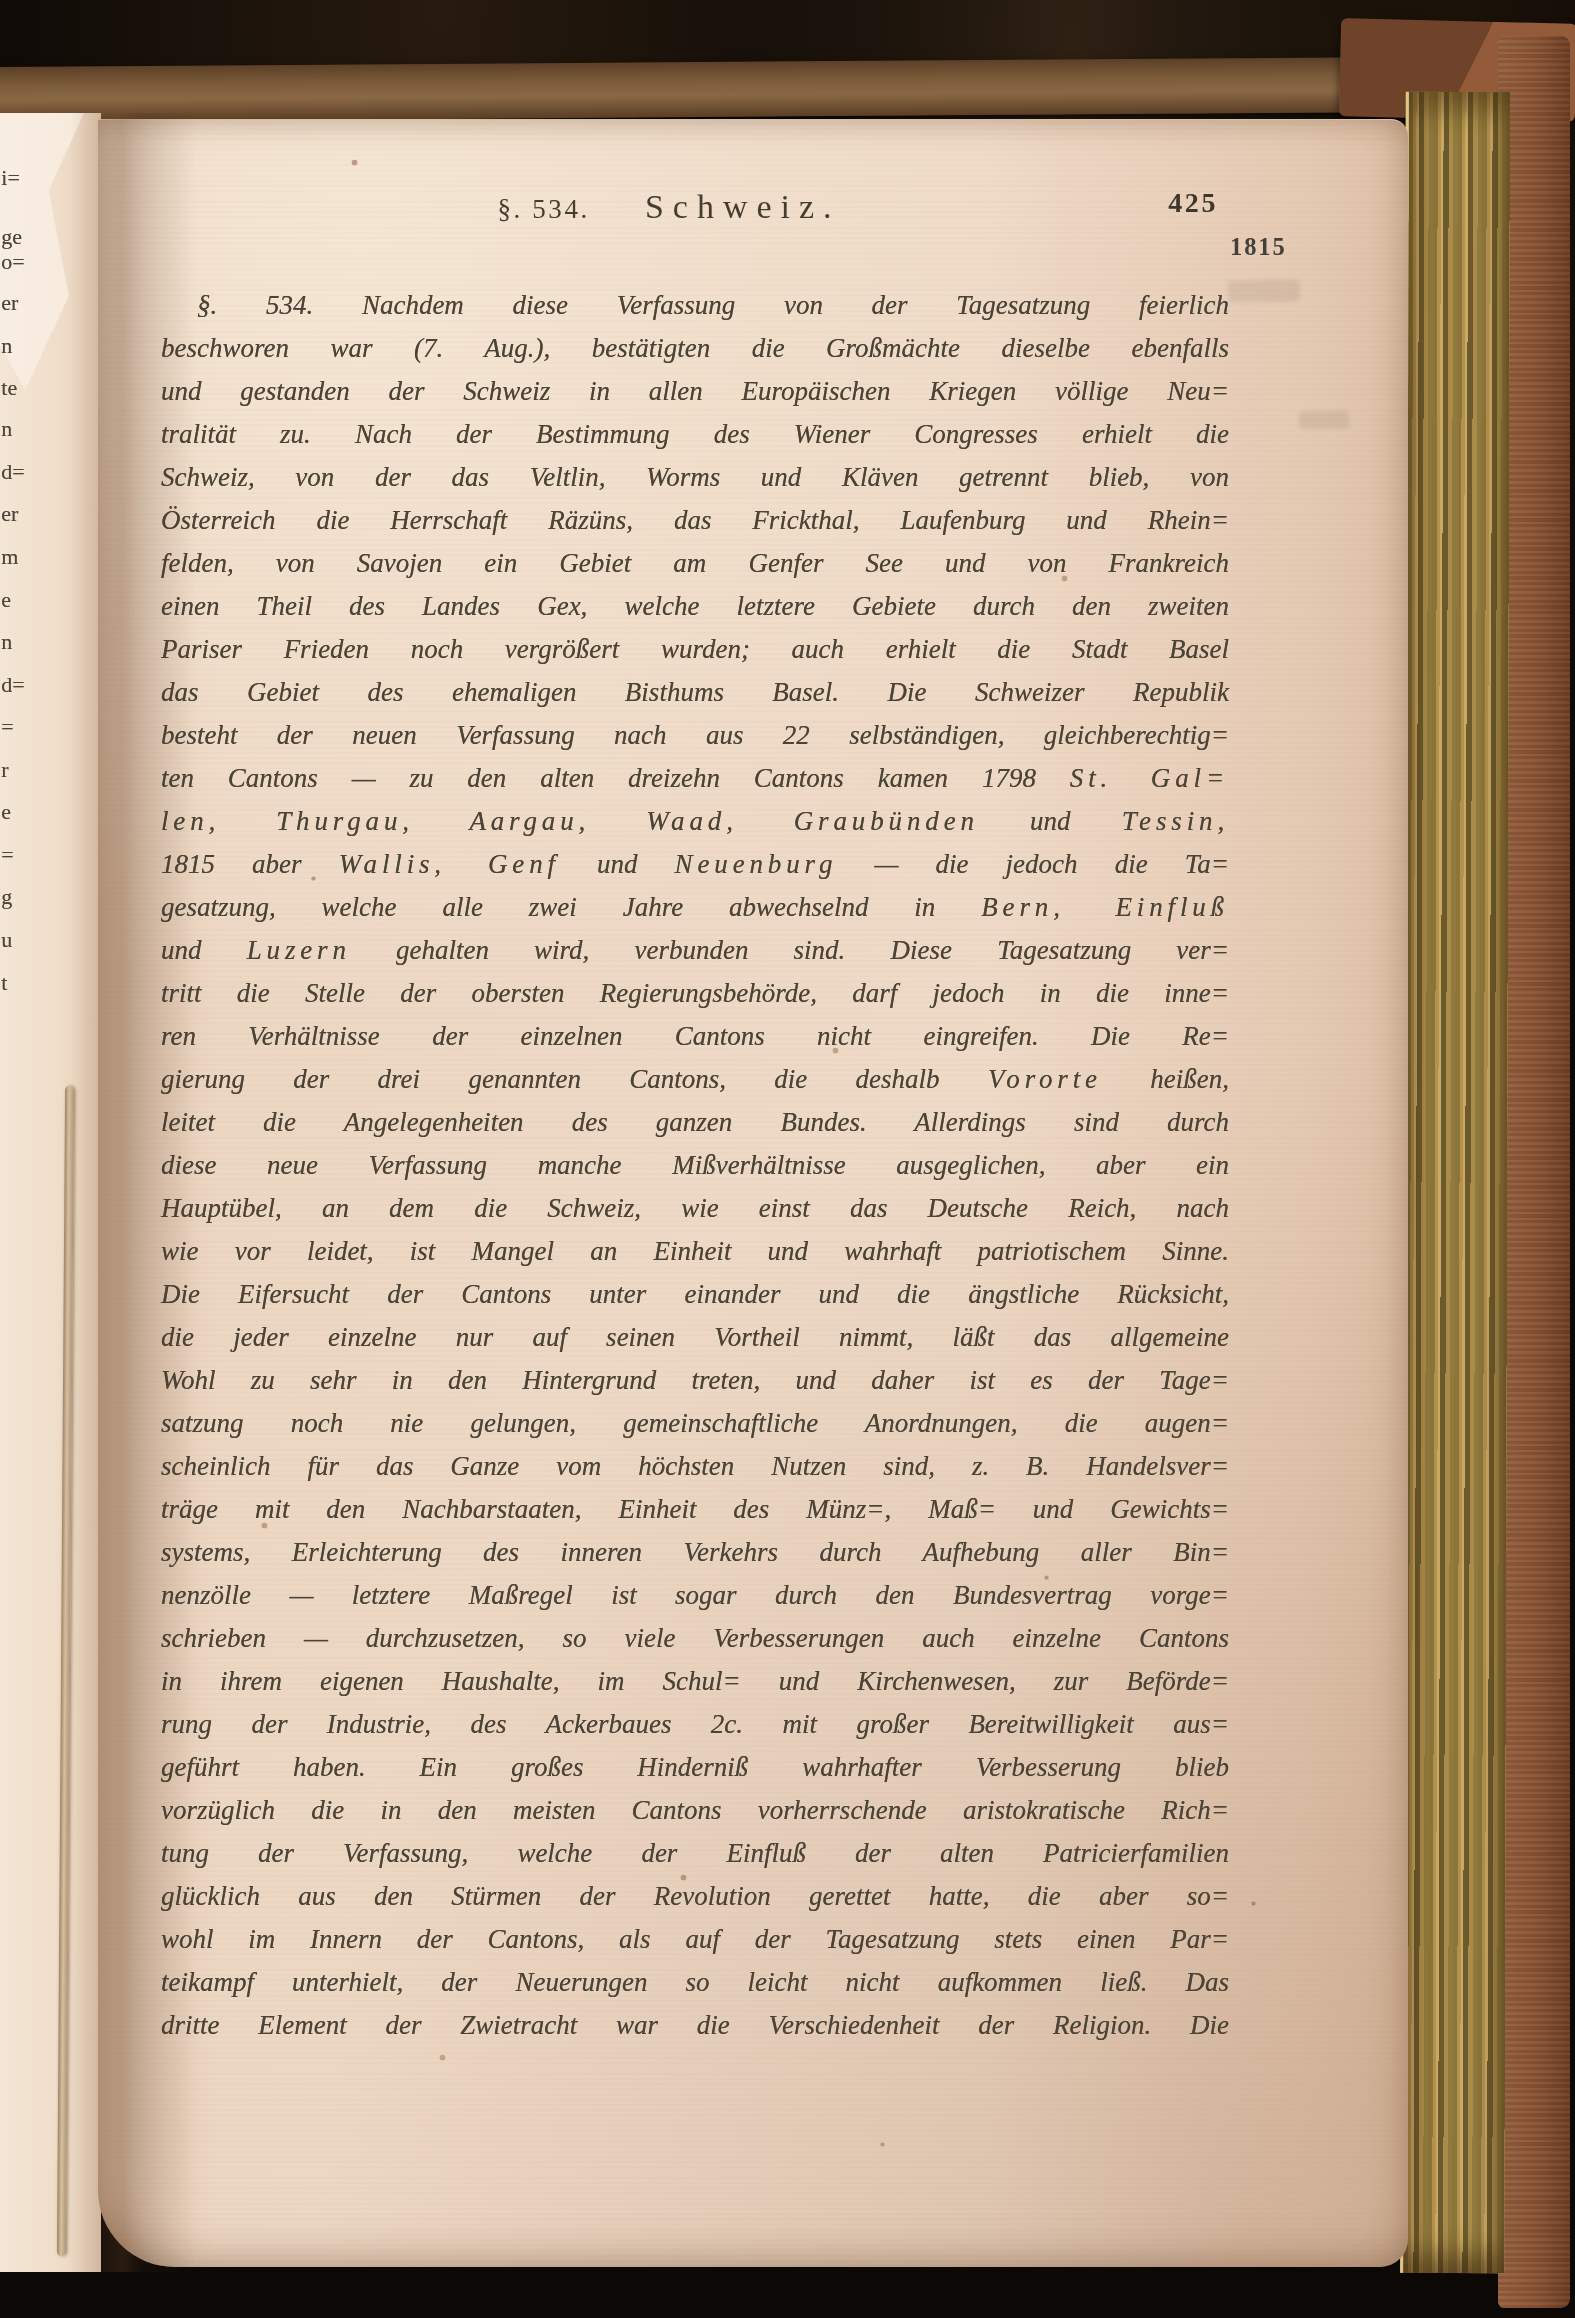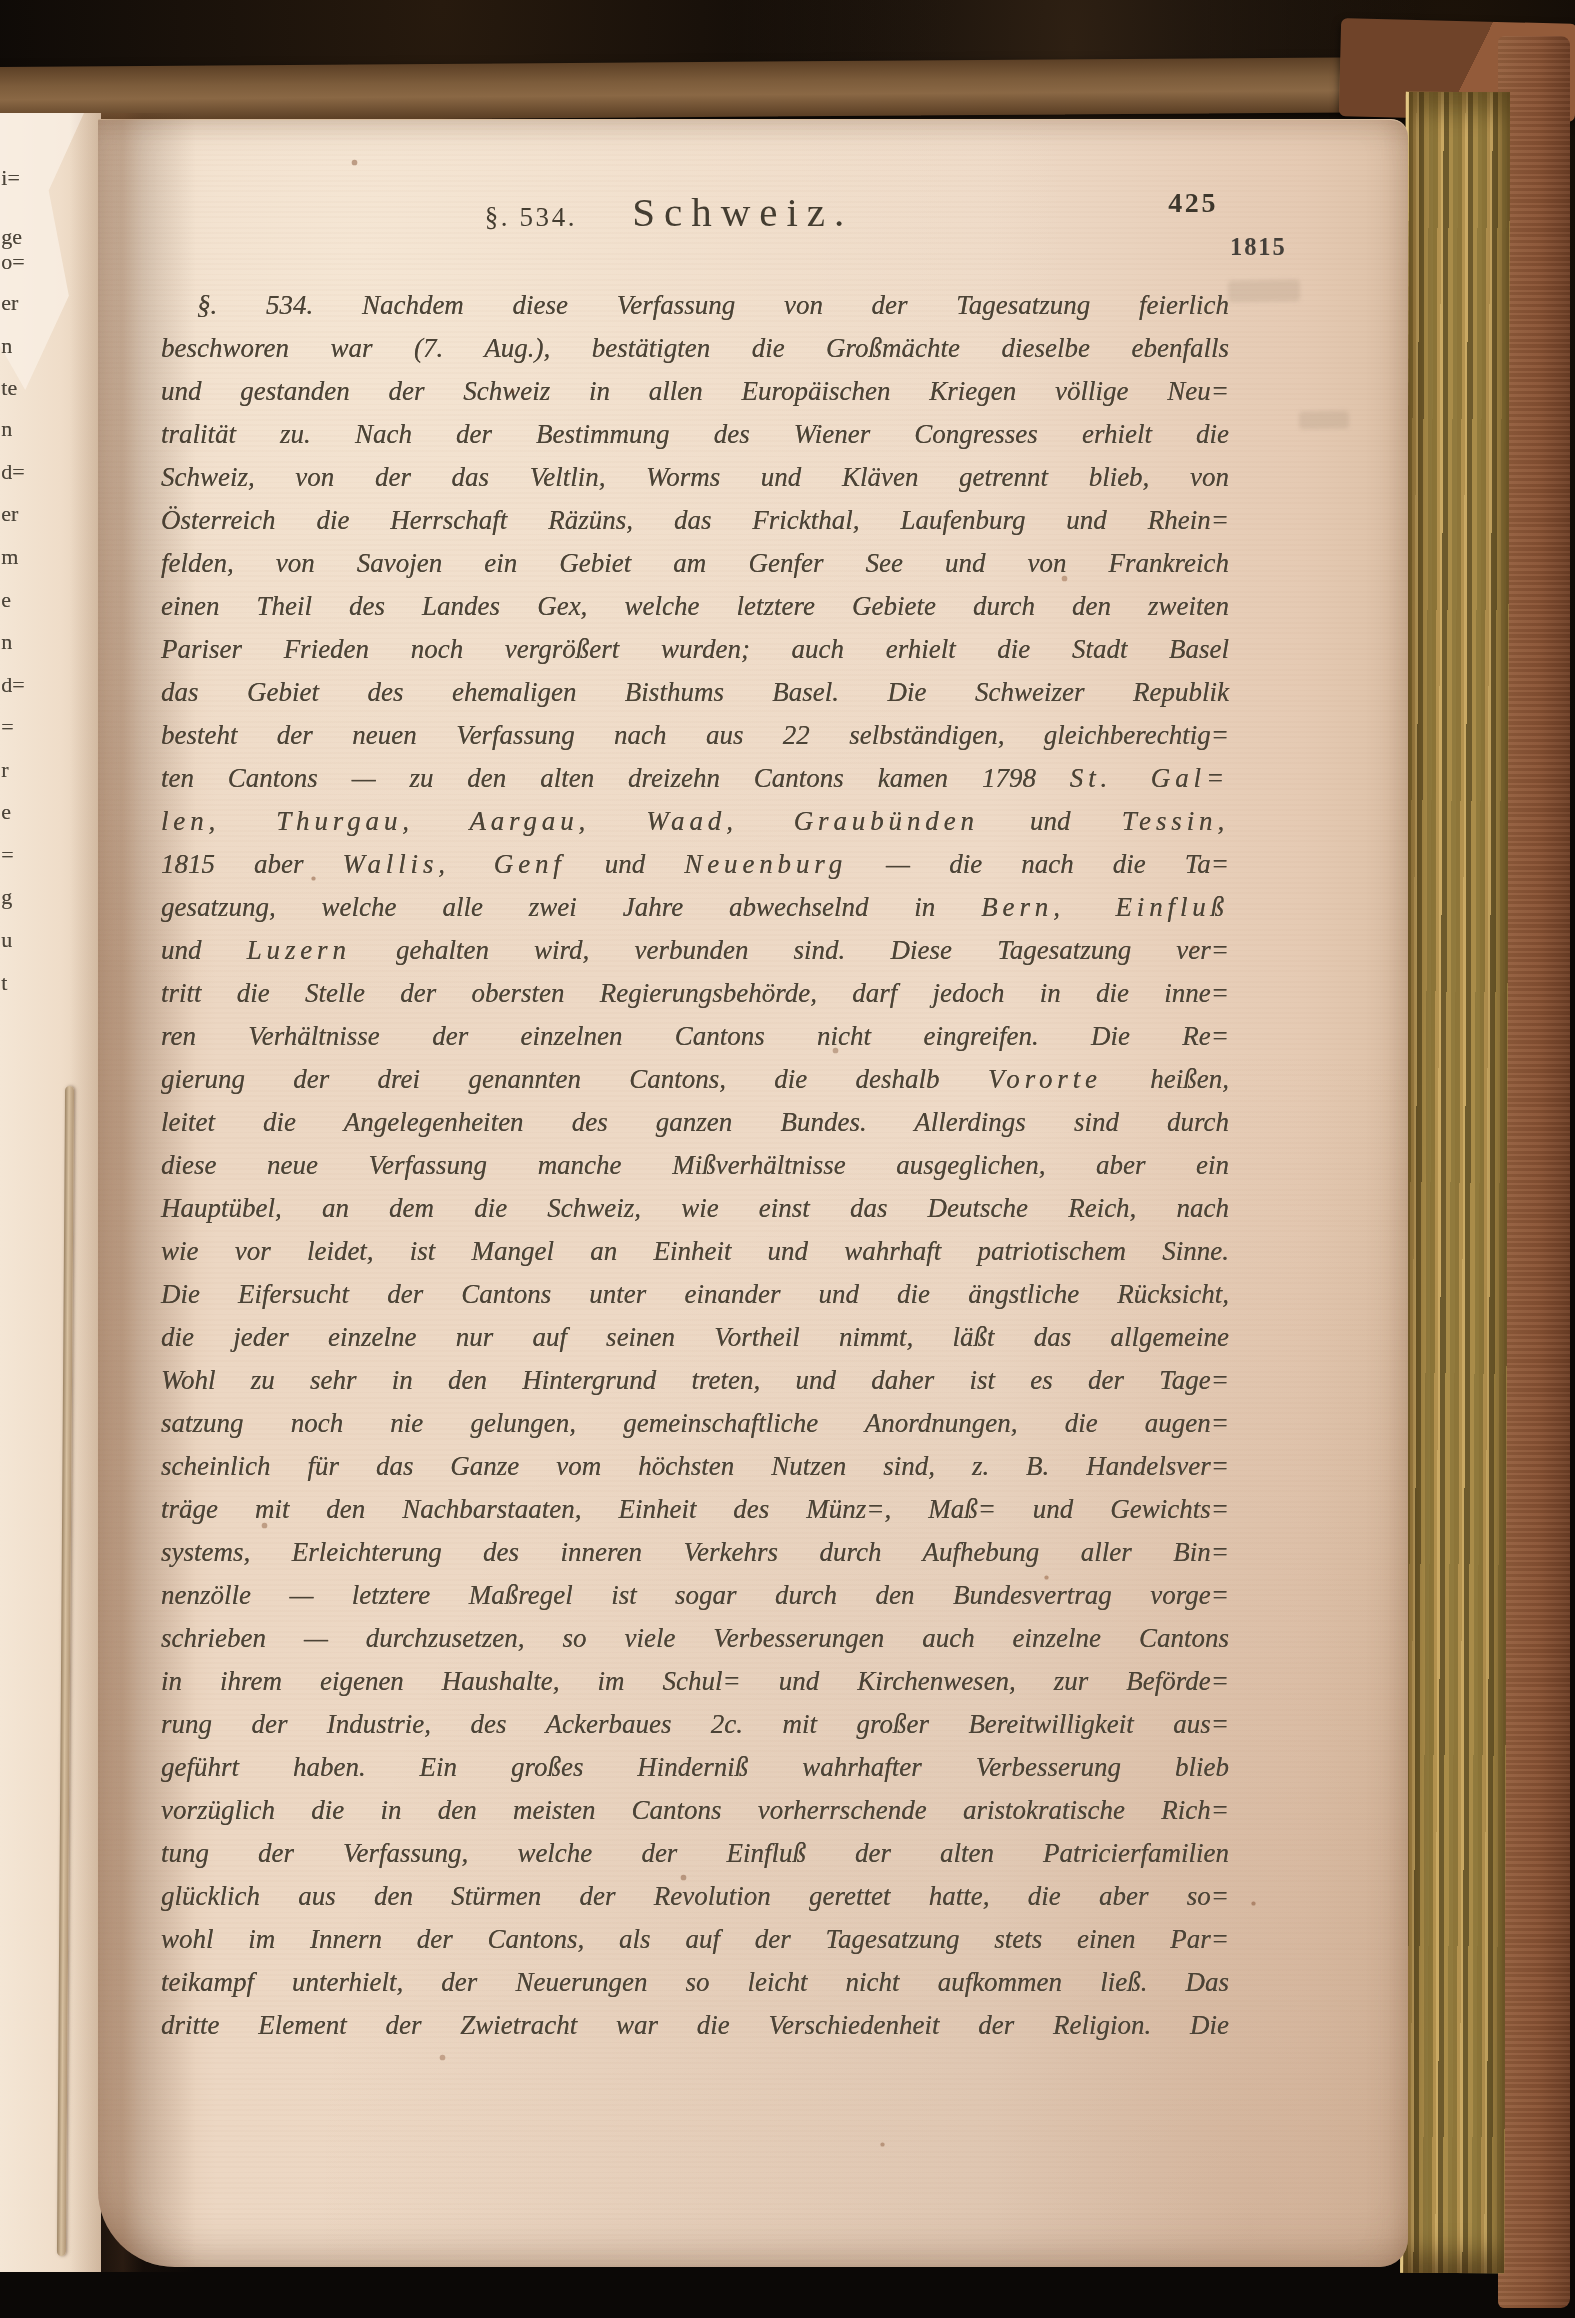--- a/index.html
+++ b/index.html
@@ -53,21 +53,21 @@
       linear-gradient(90deg,#ddc1a9 0%,#ecd7c3 9%,#eedac7 68%,#e5cab3 92%,#dcc0a6 100%);
     box-shadow:
       inset 30px 0 45px -22px rgba(110,70,45,0.38),
       inset -22px 0 39px -22px rgba(120,80,50,0.32),
       inset 0 -30px 45px -23px rgba(100,62,40,0.30),
       inset 0 19.3px 32px -19.3px rgba(120,85,55,0.25);
     border-top:1.9px solid #d9bd9f;z-index:4;}
   .header{position:absolute;left:300px;top:68px;width:542px;height:40px;
     text-align:center;color:#443d31;white-space:nowrap;}
   .header .sec{font-size:27px;letter-spacing:2.6px;font-family:Liberation Serif, serif;}
-  .header .title{font-size:41px;letter-spacing:9px;margin-left:55px;}
+  .header .title{font-size:34px;letter-spacing:9px;margin-left:55px;}
   .pagenum{position:absolute;top:67px;right:190px;font-size:28px;font-weight:700;
     letter-spacing:2.6px;color:#3d372c;}
   .marginnote{position:absolute;left:1132px;top:113px;font-size:24.5px;font-weight:700;
     letter-spacing:1.9px;color:#45403a;}
   .ghost{position:absolute;background:rgba(112,102,80,0.14);filter:blur(1.9px);
     border-radius:3.9px;transform:rotate(-1deg);}
   .ghost.g1{left:1130px;top:160px;width:72px;height:22px;}
   .ghost.g2{left:1201px;top:291px;width:50px;height:18px;}
   #body-lines{position:absolute;left:63px;top:164px;width:1068px;color:#4b4336;font-style:italic;}
   .line{height:43px;line-height:43px;font-size:27px;
@@ -135,21 +135,21 @@
         <div class="line"><span>tralität zu. Nach der Bestimmung des Wiener Congresses erhielt die</span></div>
         <div class="line"><span>Schweiz, von der das Veltlin, Worms und Kläven getrennt blieb, von</span></div>
         <div class="line"><span>Österreich die Herrschaft Räzüns, das Frickthal, Laufenburg und Rhein=</span></div>
         <div class="line"><span>felden, von Savojen ein Gebiet am Genfer See und von Frankreich</span></div>
         <div class="line"><span>einen Theil des Landes Gex, welche letztere Gebiete durch den zweiten</span></div>
         <div class="line"><span>Pariser Frieden noch vergrößert wurden; auch erhielt die Stadt Basel</span></div>
         <div class="line"><span>das Gebiet des ehemaligen Bisthums Basel. Die Schweizer Republik</span></div>
         <div class="line"><span>besteht der neuen Verfassung nach aus 22 selbständigen, gleichberechtig=</span></div>
         <div class="line"><span>ten Cantons — zu den alten dreizehn Cantons kamen 1798 </span><span class="gesperrt">St. Gal=</span></div>
         <div class="line"><span class="gesperrt">len, Thurgau, Aargau, Waad, Graubünden</span><span> und </span><span class="gesperrt">Tessin,</span></div>
-        <div class="line"><span>1815 aber </span><span class="gesperrt">Wallis, Genf</span><span> und </span><span class="gesperrt">Neuenburg</span><span> — die nach die Ta=</span></div>
+        <div class="line"><span>1815 aber </span><span class="gesperrt">Wallis, Genf</span><span> und </span><span class="gesperrt">Neuenburg</span><span> — die jedoch die Ta=</span></div>
         <div class="line"><span>gesatzung, welche alle zwei Jahre abwechselnd in </span><span class="gesperrt">Bern, Einfluß</span></div>
         <div class="line"><span>und </span><span class="gesperrt">Luzern</span><span> gehalten wird, verbunden sind. Diese Tagesatzung ver=</span></div>
         <div class="line"><span>tritt die Stelle der obersten Regierungsbehörde, darf jedoch in die inne=</span></div>
         <div class="line"><span>ren Verhältnisse der einzelnen Cantons nicht eingreifen. Die Re=</span></div>
         <div class="line"><span>gierung der drei genannten Cantons, die deshalb </span><span class="gesperrt">Vororte</span><span> heißen,</span></div>
         <div class="line"><span>leitet die Angelegenheiten des ganzen Bundes. Allerdings sind durch</span></div>
         <div class="line"><span>diese neue Verfassung manche Mißverhältnisse ausgeglichen, aber ein</span></div>
         <div class="line"><span>Hauptübel, an dem die Schweiz, wie einst das Deutsche Reich, nach</span></div>
         <div class="line"><span>wie vor leidet, ist Mangel an Einheit und wahrhaft patriotischem Sinne.</span></div>
         <div class="line"><span>Die Eifersucht der Cantons unter einander und die ängstliche Rücksicht,</span></div>

